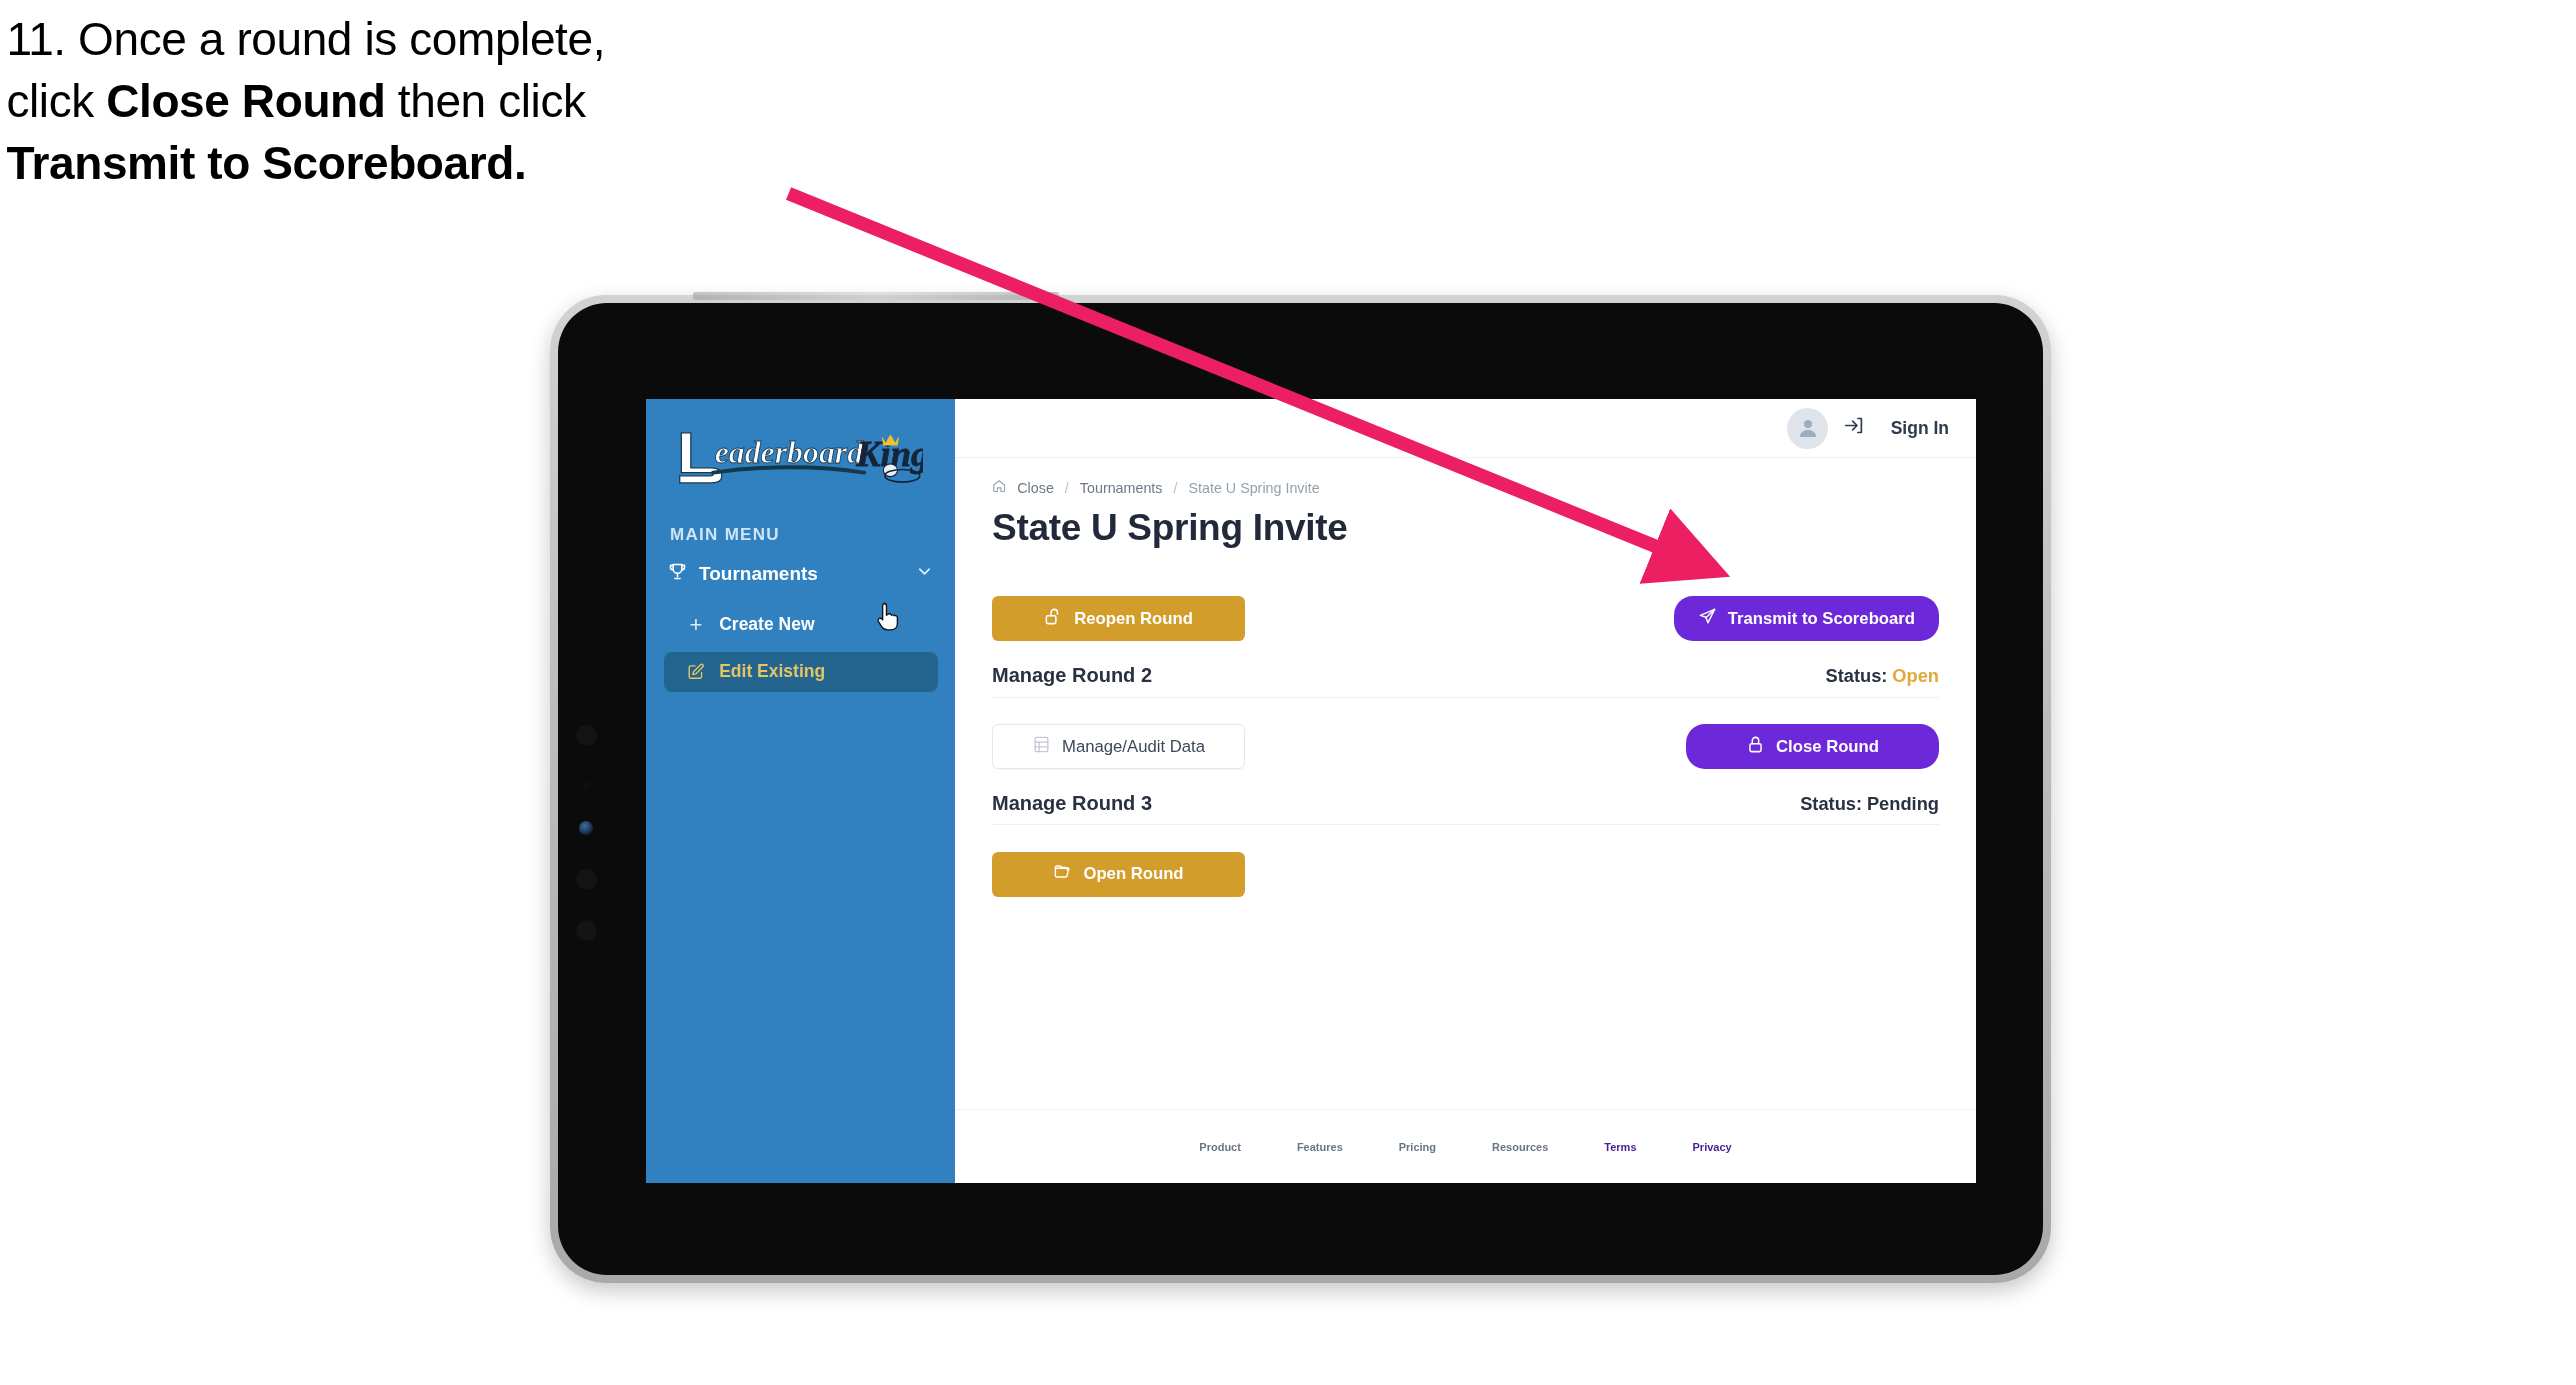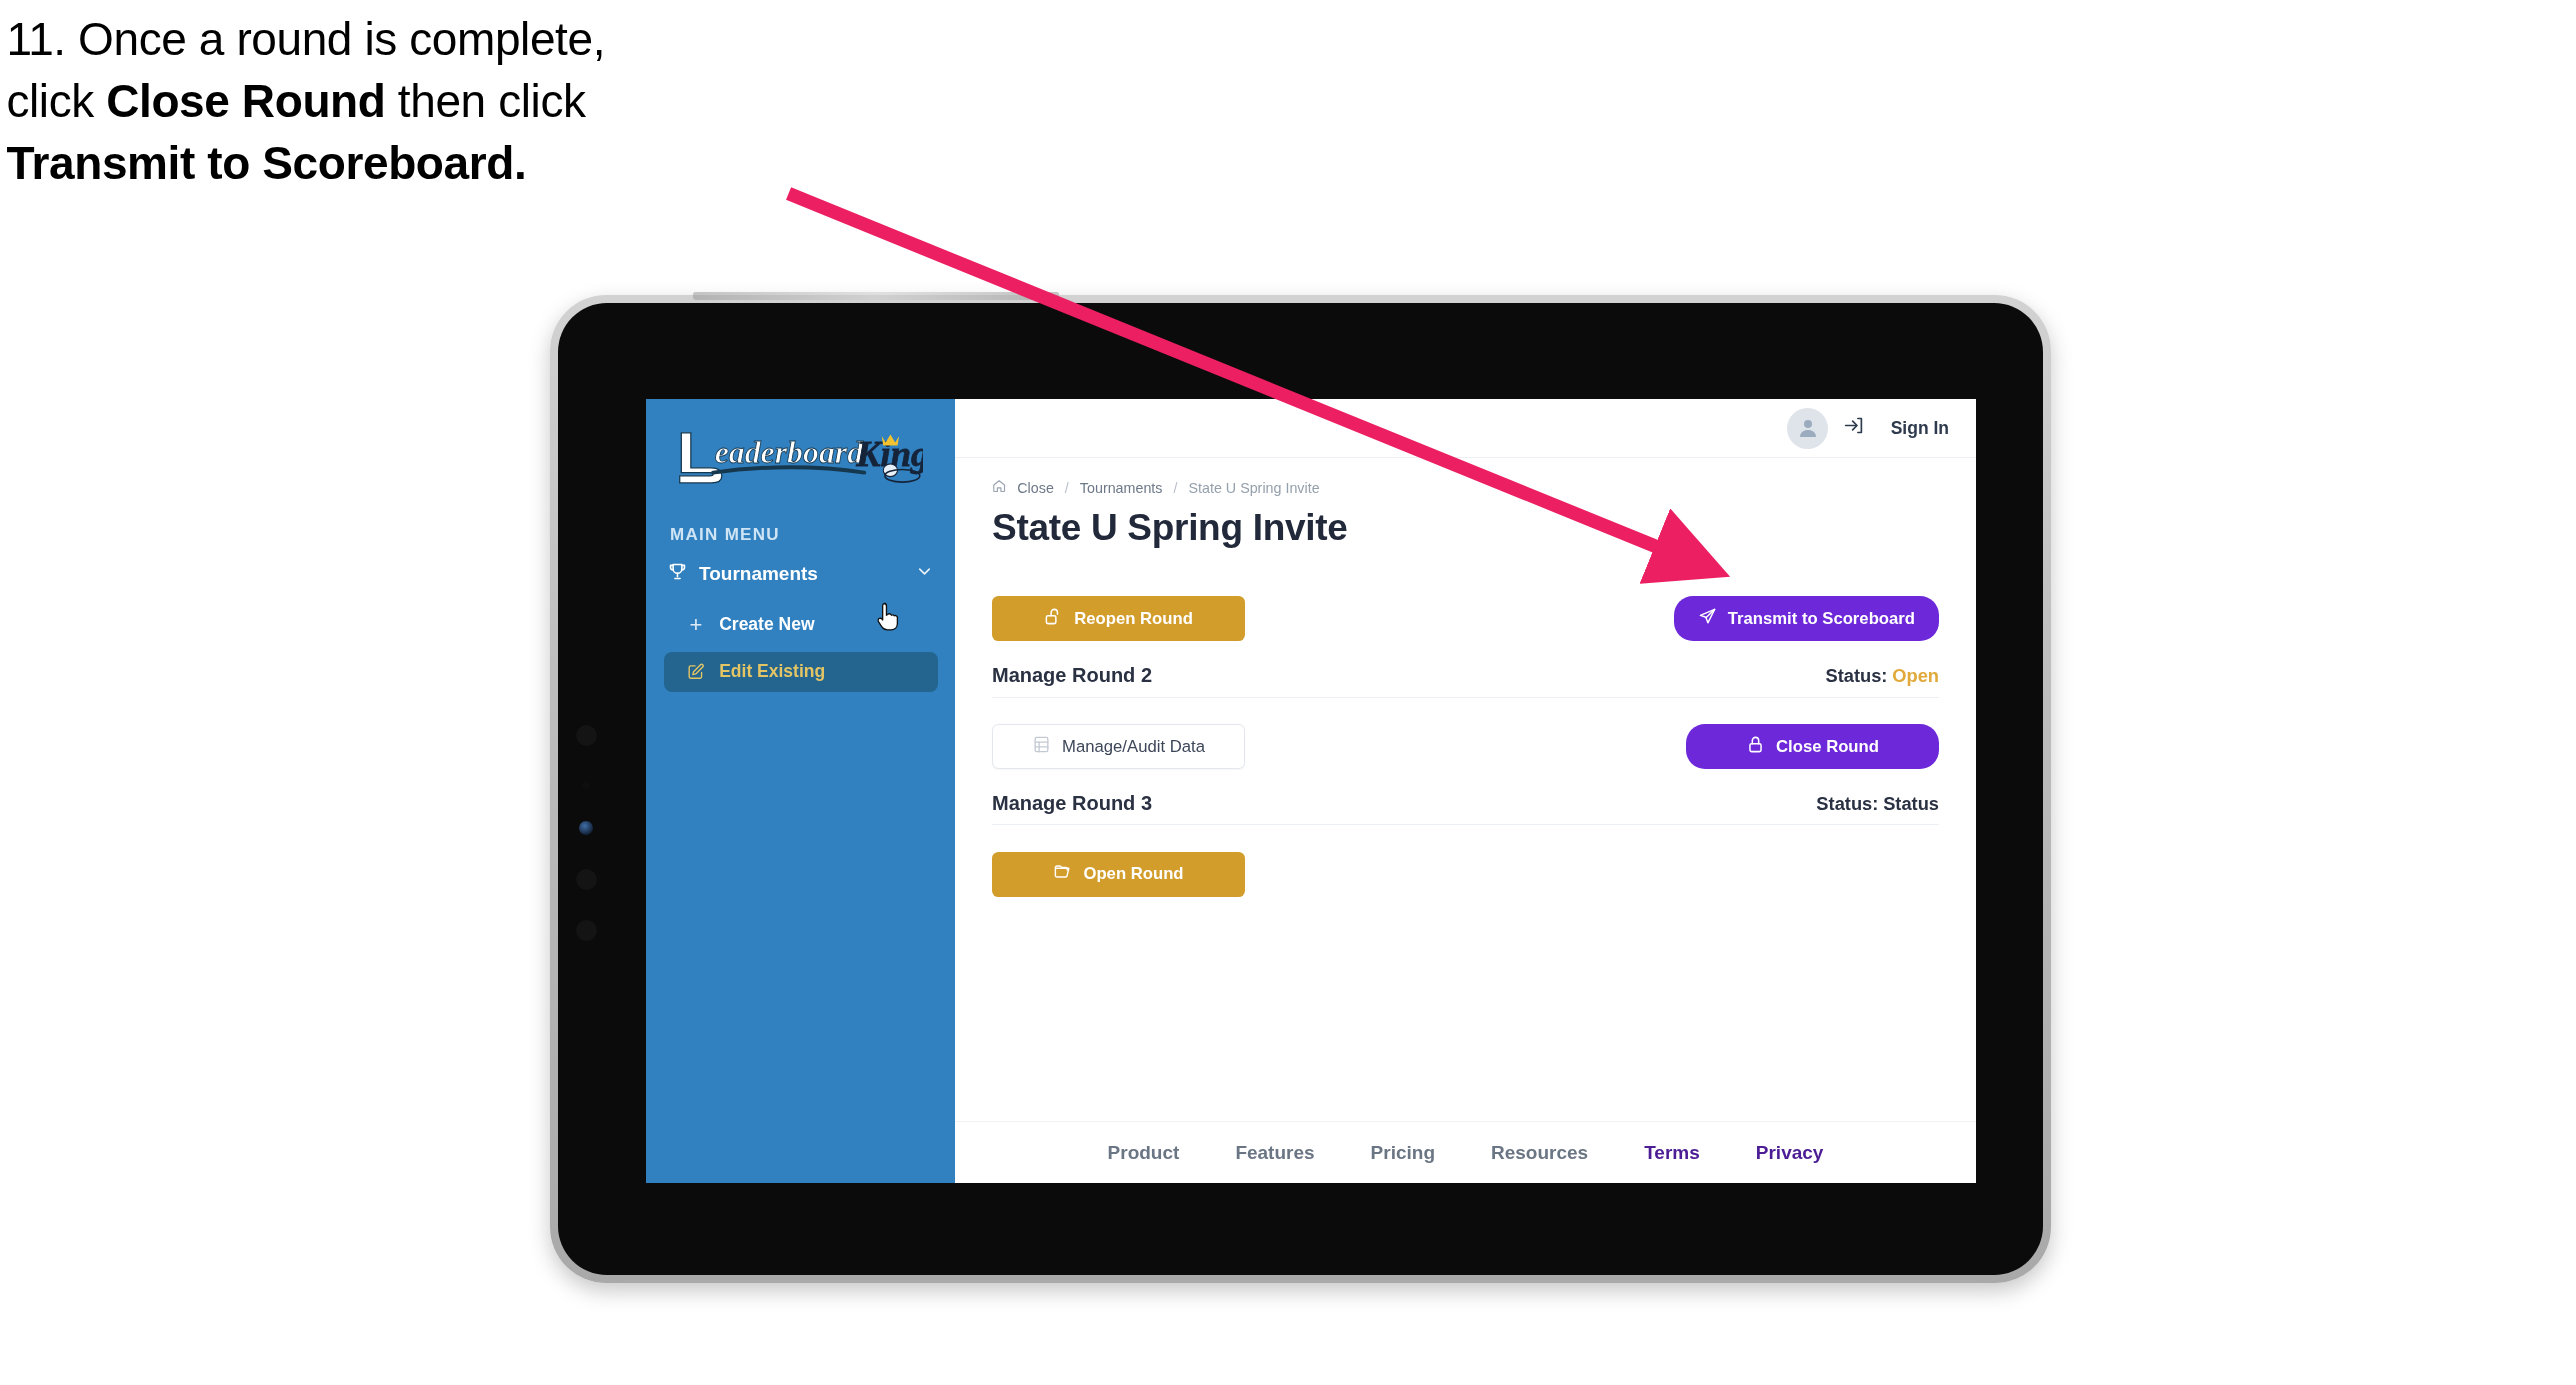--- a/index.html
+++ b/index.html
@@ -125,21 +125,21 @@
   .btn-gold { background: #d39d2c; color: #ffffff; min-width: 253px; }
   .btn-blue { background: #6d28d9; color: #ffffff; min-width: 253px; border-radius: 19px; }
   .btn-ghost {
     background: #ffffff; color: #3d4759; border: 0.8px solid #e3e7ed; min-width: 253px;
     font-weight: 400; box-shadow: 0 0.8px 1.6px rgba(16,24,40,.04);
   }
   .btn svg { flex: 0 0 auto; }
 
   .footer {
     display: flex; align-items: center; justify-content: center; gap: 56px;
-    height: 62px; border-top: 0.8px solid #f0f2f5; font-size: 19px; font-weight: 700;
+    height: 74px; border-top: 0.8px solid #f0f2f5; font-size: 11px; font-weight: 700;
   }
   .footer a { color: #6b7685; text-decoration: none; }
   .footer a.muted { color: #4c1d95; }
 </style>
 </head>
 <body>
 
 <div class="stage">
 
   <div class="caption">
@@ -307,21 +307,21 @@
                   </span>
                   <span>Close Round</span>
                 </button>
               </div>
             </div>
 
             <div class="round">
               <div class="round-head">
                 <span class="round-name">Manage Round 3</span>
                 <span class="round-status">
-                  <span>Status:</span><span class="val" id="st2" style="color: rgb(42, 49, 66);">Status</span>
+                  <span>Status:</span><span class="val" id="st2" style="color: rgb(42, 49, 66);">Pending</span>
                 </span>
               </div>
               <div class="round-actions">
                 <button class="btn btn-gold">
                   <span>
                     <svg width="19" height="19" viewBox="0 0 24 24" fill="none" stroke="#ffffff" stroke-width="1.8" stroke-linecap="round" stroke-linejoin="round">
                       <path d="M3 7a2 2 0 0 1 2-2h4l2 2h5a2 2 0 0 1 2 2v1"></path>
                         <path d="M3 8h17l-2.2 9.2A2 2 0 0 1 15.8 19H5a2 2 0 0 1-2-2z"></path>
                     </svg>
                   </span>

